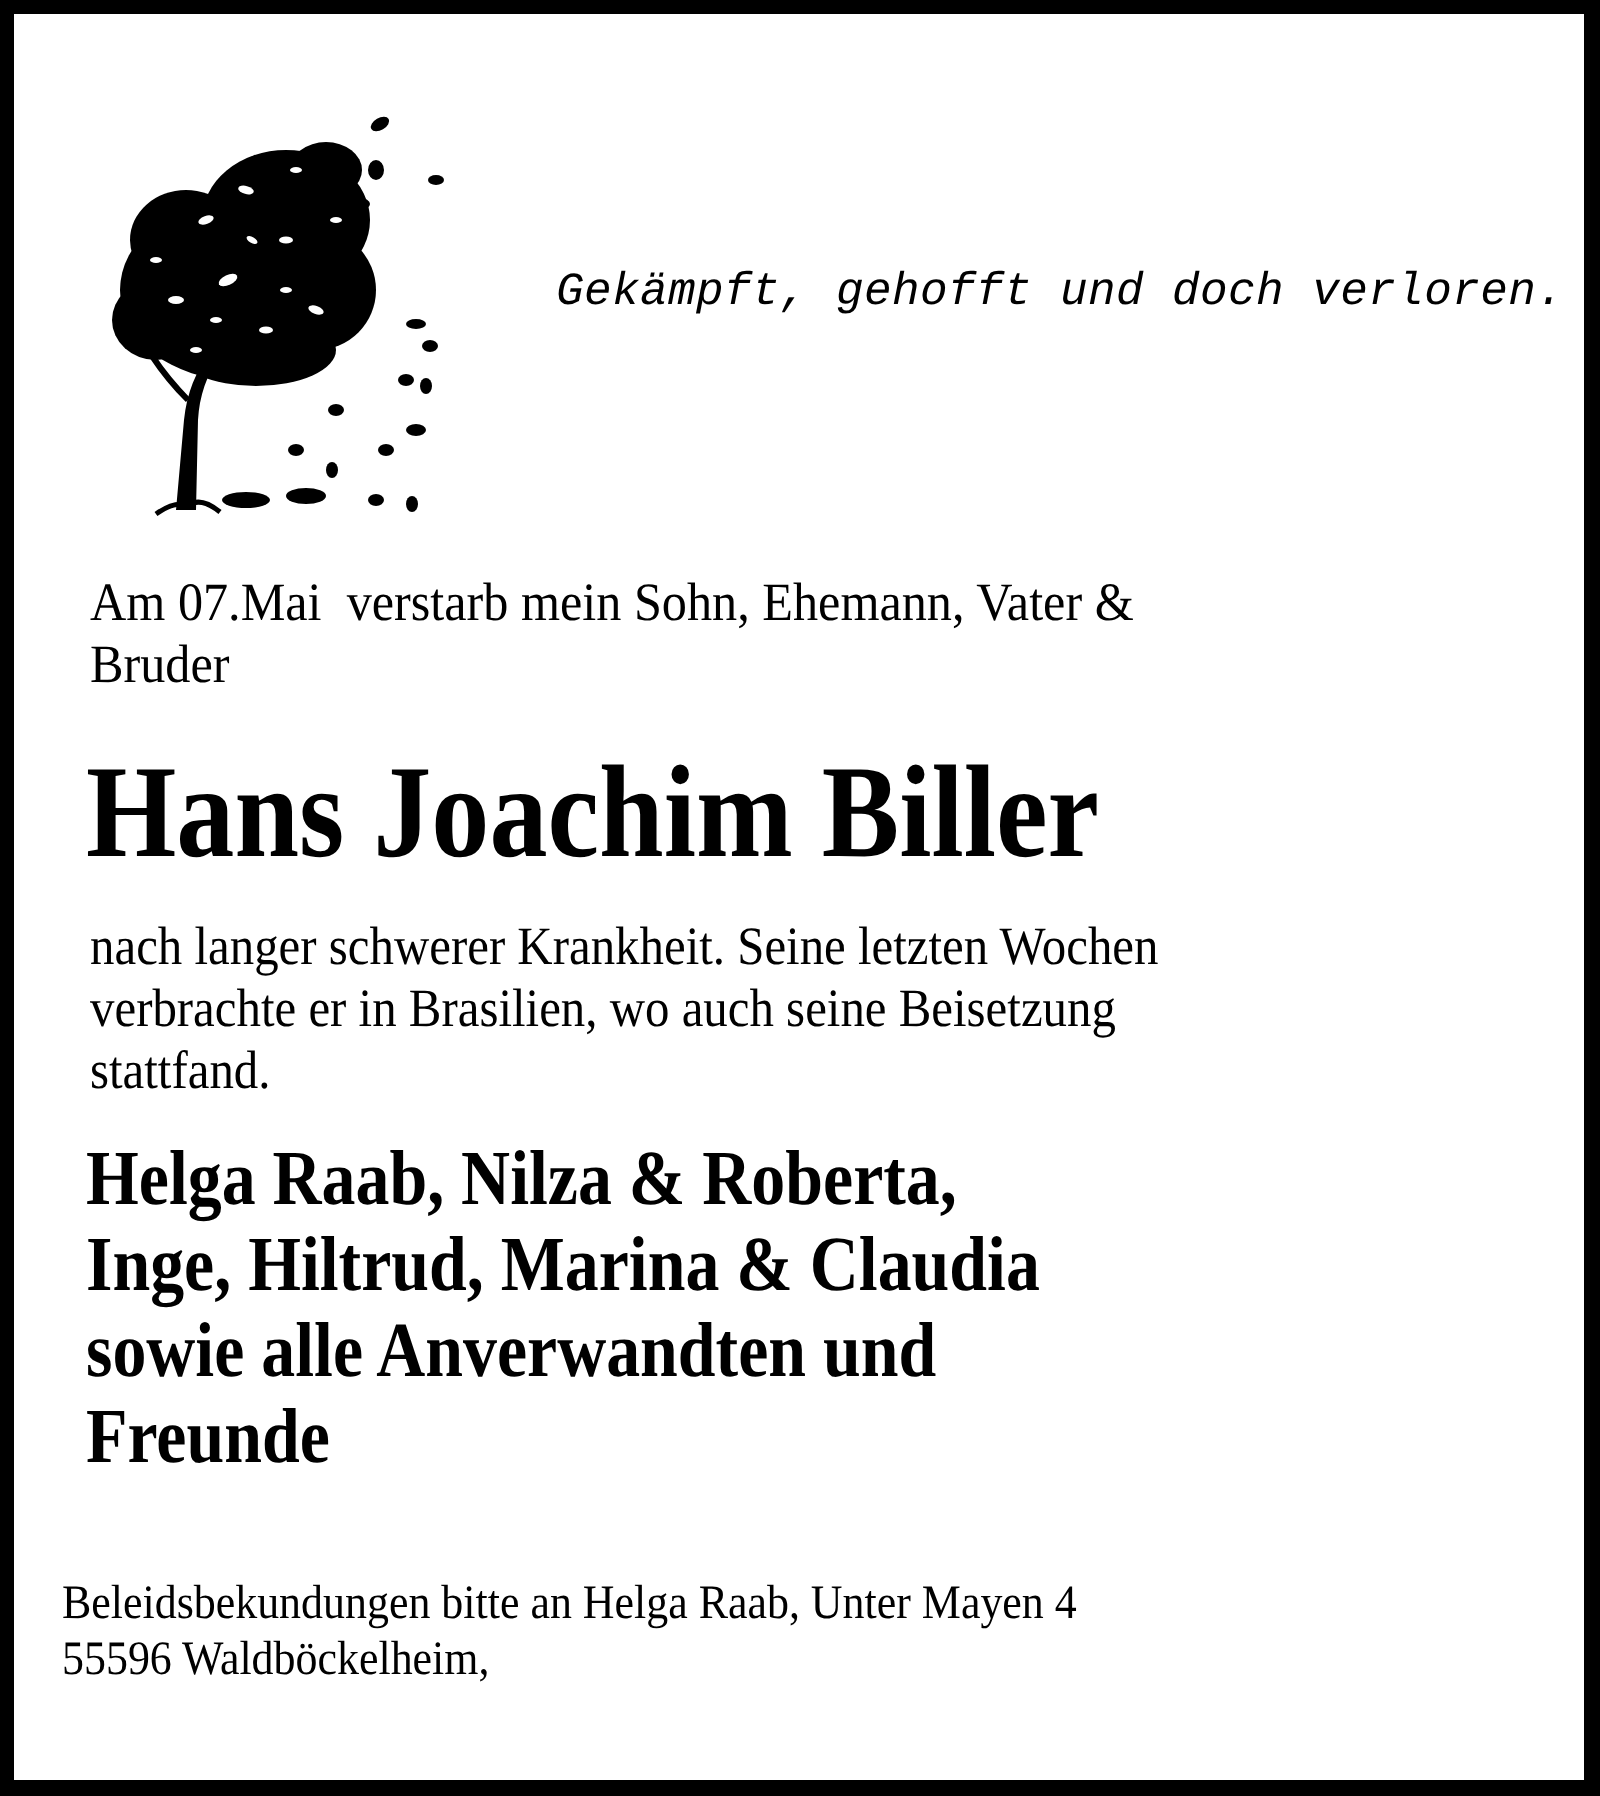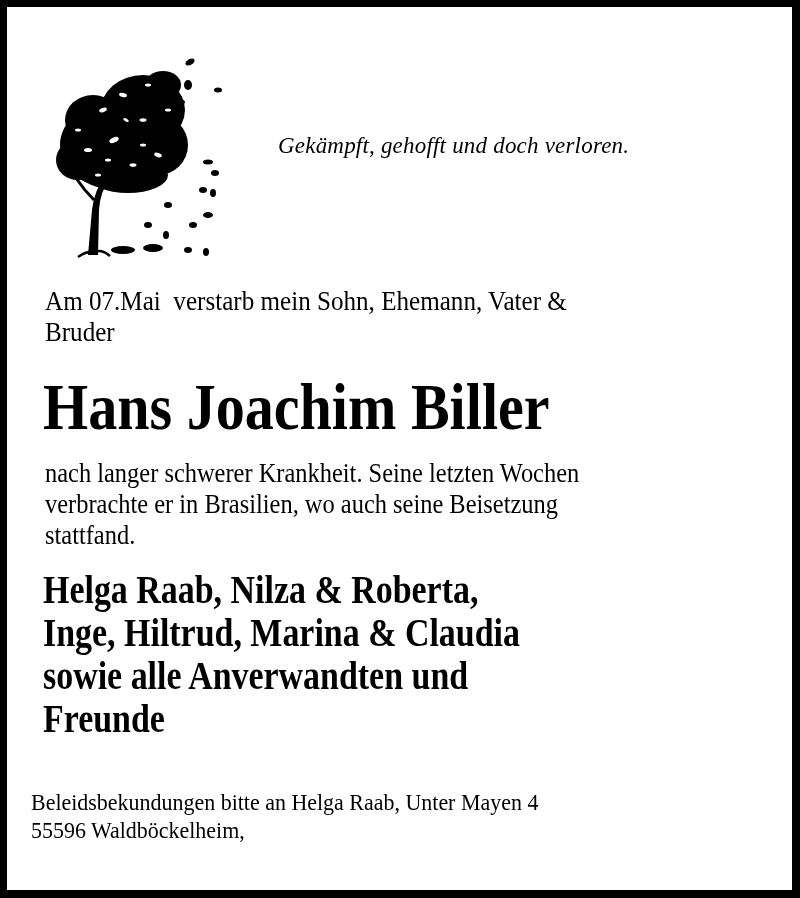--- a/index.html
+++ b/index.html
@@ -36,20 +36,21 @@
     }
     .motto {
       position: absolute;
       left: 278px;
       top: 131px;
       font-style: italic;
       font-size: 23px;
       line-height: 30px;
       white-space: nowrap;
       letter-spacing: 0.2px;
+      font-family: Liberation Mono, monospace;
     }
     .intro {
       position: absolute;
       left: 45px;
       top: 286px;
       width: 720px;
       font-size: 27px;
       line-height: 31px;
       transform: scaleX(0.93);
       transform-origin: left top;

